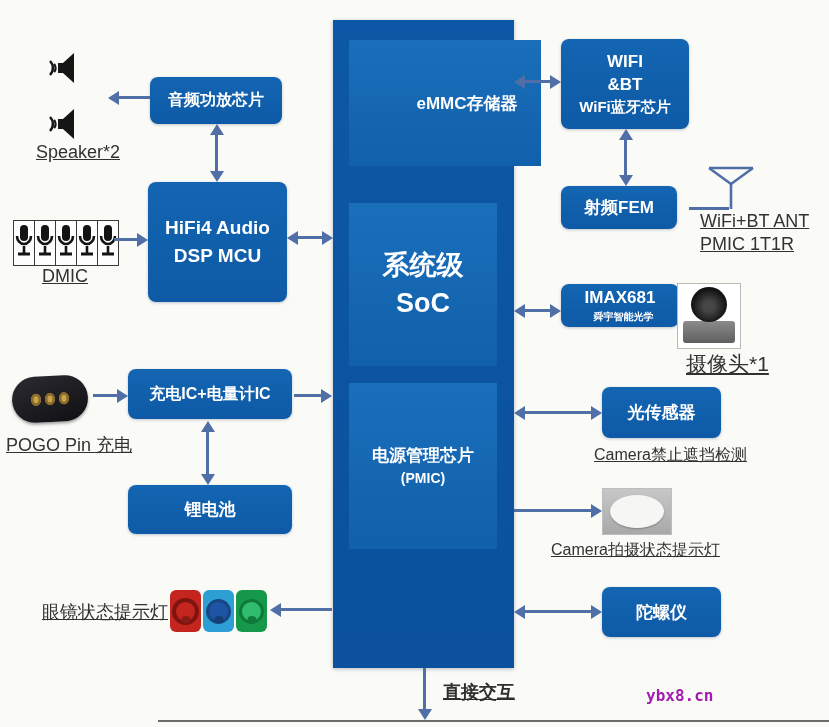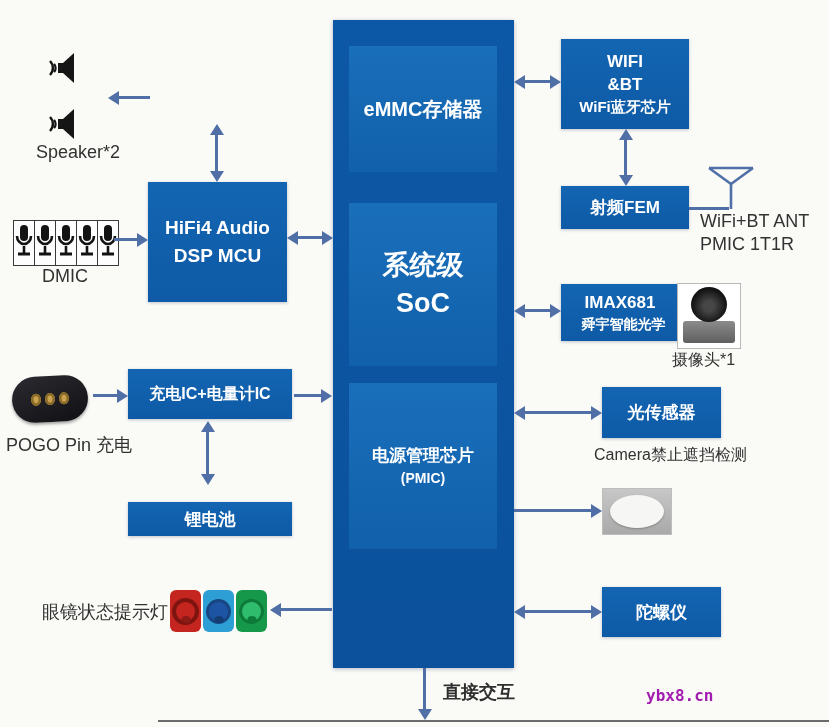--- a/index.html
+++ b/index.html
@@ -8,20 +8,21 @@
     background:#fafaf7;
     font-family:"Liberation Sans","DejaVu Sans",sans-serif;
     overflow:hidden;
   }
   
   .box{
     position:absolute; color:#fff; font-weight:bold; text-align:right;
     display:flex; flex-direction:column; align-items:center; justify-content:center;
     background:linear-gradient(180deg,#1365b2,#0e5aa6);
     box-shadow:0 1px 3px rgba(20,40,80,.25);
+    border-radius:8px;
   }
   .soc-outer{
     position:absolute; left:333px; top:20px; width:181px; height:648px;
     background:linear-gradient(180deg,#0d58a6,#0b519c);
     box-shadow:0 1px 4px rgba(20,40,80,.3);
   }
   .soc-inner{
     position:absolute; left:16px; width:148px;
     background:linear-gradient(180deg,#1a6fba,#1160ab);
     color:#fff; font-weight:bold; text-align:center;
@@ -33,21 +34,21 @@
   .arrow-h.head-l::before{content:""; position:absolute; left:-10px; top:-5.5px;
     border-top:7px solid transparent; border-bottom:7px solid transparent; border-right:11px solid #4f6fa6;}
   .arrow-h.head-r::after{content:""; position:absolute; right:-10px; top:-5.5px;
     border-top:7px solid transparent; border-bottom:7px solid transparent; border-left:11px solid #4f6fa6;}
   .arrow-v{position:absolute; width:3px; background:#4f6fa6;}
   .arrow-v.head-t::before{content:""; position:absolute; top:-10px; left:-5.5px;
     border-left:7px solid transparent; border-right:7px solid transparent; border-bottom:11px solid #4f6fa6;}
   .arrow-v.head-b::after{content:""; position:absolute; bottom:-10px; left:-5.5px;
     border-left:7px solid transparent; border-right:7px solid transparent; border-top:11px solid #4f6fa6;}
   
-  .lbl{position:absolute; color:#323232; font-size:16px; white-space:nowrap;}
+  .lbl{position:absolute; color:#323232; font-size:16px; white-space:nowrap;text-decoration:underline;}
   .lbl.big{font-size:18px;}
   
   .icon{position:absolute;}
   .mic-row{position:absolute; left:14px; top:220px; display:flex;}
   .mic-cell{width:20px; height:44px; border:1px solid #3a3a3a; margin-left:-1px; background:#fdfdfd;
     display:flex; align-items:center; justify-content:center;}
   .pogo{position:absolute; left:12px; top:376px; width:76px; height:46px;
     background:linear-gradient(160deg,#2a2a30,#101014); border-radius:23px;
     transform:rotate(-3deg); display:flex; align-items:center; justify-content:center; gap:4px;
     box-shadow:0 2px 3px rgba(0,0,0,.35);}
@@ -73,21 +74,21 @@
     font-weight:bold; font-size:16px; color:#a21caf;}
   .baseline{position:absolute; left:158px; top:720px; width:671px; height:2px; background:#6b6b6b;}
   svg{display:block;}
 </style>
 </head>
 <body>
 
 <div class="canvas">
 
   <div class="soc-outer">
-    <div class="soc-inner" style="top:26px; height:126px; font-size:20px;">
+    <div class="soc-inner" style="top:20px; height:126px; font-size:17px;padding-left:44px;">
       <span>eMMC存储器</span>
     </div>
     <div class="soc-inner" style="top:183px; height:163px; font-size:27px; line-height:1.4;">
       <span>系统级</span>
       <span>SoC</span>
     </div>
     <div class="soc-inner" style="top:363px; height:166px; font-size:17px; line-height:1.5;">
       <span>电源管理芯片</span>
       <span style="font-size:14px;">(PMIC)</span>
     </div>
@@ -104,20 +105,23 @@
   <span class="icon" style="left:44px; top:103px;">
     <svg width="38" height="42" viewBox="0 0 38 42">
       <path d="M6 14 a10 10 0 0 1 0 14" fill="none" stroke="#151515" stroke-width="2.4"></path>
       <path d="M10 17 a6 6 0 0 1 0 8" fill="none" stroke="#151515" stroke-width="2.4"></path>
       <rect x="14" y="16" width="5" height="10" fill="#151515"></rect>
       <polygon points="19,16 30,6 30,36 19,26" fill="#151515"></polygon>
     </svg>
   </span>
   <span class="lbl big" style="left:36px; top:142px;">Speaker*2</span>
 
+  <div class="box" style="left:150px; top:77px; width:132px; height:47px; font-size:16px;">
+    <span>音频功放芯片</span>
+  </div>
   <div class="arrow-h head-l" style="left:118px; top:96px; width:32px;"></div>
   <div class="arrow-v head-t head-b" style="left:215px; top:134px; height:38px;"></div>
 
   <div class="box" style="left:148px; top:182px; width:139px; height:120px; font-size:19px; line-height:1.45;">
     <span>HiFi4 Audio</span>
     <span>DSP MCU</span>
   </div>
   <div class="arrow-h head-l head-r" style="left:297px; top:236px; width:26px;"></div>
 
   <div class="mic-row">
@@ -172,21 +176,21 @@
   </div>
   <span class="lbl big" style="left:6px; top:433px;">POGO Pin 充电</span>
   <div class="arrow-h head-r" style="left:93px; top:394px; width:25px;"></div>
 
   <div class="box" style="left:128px; top:369px; width:164px; height:50px; font-size:16px;">
     <span>充电IC+电量计IC</span>
   </div>
   <div class="arrow-h head-r" style="left:294px; top:394px; width:28px;"></div>
   <div class="arrow-v head-t head-b" style="left:206px; top:431px; height:44px;"></div>
 
-  <div class="box" style="left:128px; top:485px; width:164px; height:34px; font-size:17px;margin-top:17px;">
+  <div class="box" style="left:128px; top:485px; width:164px; height:49px; font-size:17px;">
     <span>锂电池</span>
   </div>
 
   <span class="lbl big" style="left:42px; top:600px;">眼镜状态提示灯</span>
   <div class="led-strip">
     <div class="led-sq" style="background:#c4251f;">
       <div class="glyph-ring" style="border:4px solid #7e1410;">
           <div class="dot" style="background:#8c1b16;"></div>
         </div>
     </div>
@@ -204,56 +208,57 @@
   <div class="arrow-h head-l" style="left:280px; top:608px; width:52px;"></div>
 
   <div class="box" style="left:561px; top:39px; width:128px; height:90px; font-size:17px; line-height:1.35;">
     <span>WIFI</span>
     <span>&amp;BT</span>
     <span style="font-size:15px;">WiFi蓝牙芯片</span>
   </div>
   <div class="arrow-h head-l head-r" style="left:524px; top:80px; width:27px;"></div>
   <div class="arrow-v head-t head-b" style="left:624px; top:139px; height:37px;"></div>
 
-  <div class="box" style="left:561px; top:186px; width:128px; height:43px; font-size:17px;">
+  <div class="box" style="left:561px; top:186px; width:116px; height:43px; font-size:17px;">
     <span>射频FEM</span>
   </div>
   <div class="hline" style="left:689px; top:207px; width:40px;"></div>
   <span class="icon" style="left:705px; top:164px;">
     <svg width="52" height="46" viewBox="0 0 52 46">
       <line x1="4" y1="4" x2="48" y2="4" stroke="#4f6fa6" stroke-width="2.6"></line>
       <line x1="4" y1="4" x2="26" y2="20" stroke="#4f6fa6" stroke-width="2.6"></line>
       <line x1="48" y1="4" x2="26" y2="20" stroke="#4f6fa6" stroke-width="2.6"></line>
       <line x1="26" y1="20" x2="26" y2="45" stroke="#4f6fa6" stroke-width="2.6"></line>
     </svg>
   </span>
   <span class="lbl big" style="left:700px; top:211px;">WiFi+BT ANT</span>
   <span class="lbl big" style="left:700px; top:234px;">PMIC 1T1R</span>
 
-  <div class="box" style="left:561px; top:284px; width:118px; height:57px; font-size:17px; line-height:1.35;">
+  <div class="box" style="left:561px; top:284px; width:118px; height:43px; font-size:17px; line-height:1.35;">
     <span>IMAX681</span>
-    <span style="font-size:14px;margin-left:7px;">舜宇智能光学</span>
+    <span style="font-size:10px;margin-left:7px;">舜宇智能光学</span>
   </div>
   <div class="arrow-h head-l head-r" style="left:524px; top:309px; width:27px;"></div>
   <div class="cam-photo">
     <div class="cam-body"></div>
     <div class="cam-lens"></div>
   </div>
-  <span class="lbl" style="left:672px; top:350px; font-size:16px;">摄像头*1</span>
+  <span class="lbl" style="left:686px; top:350px; font-size:21px;">摄像头*1</span>
 
   <div class="box" style="left:602px; top:387px; width:119px; height:51px; font-size:17px;font-family:Liberation Serif, serif;">
     <span>光传感器</span>
   </div>
   <div class="arrow-h head-l head-r" style="left:524px; top:411px; width:68px;"></div>
   <span class="lbl" style="left:594px; top:445px;">Camera禁止遮挡检测</span>
 
   <div class="led-photo">
     <div class="led-disc"></div>
   </div>
   <div class="arrow-h head-r" style="left:514px; top:509px; width:78px;"></div>
+  <span class="lbl" style="left:551px; top:540px;">Camera拍摄状态提示灯</span>
 
   <div class="box" style="left:602px; top:587px; width:119px; height:50px; font-size:17px;">
     <span>陀螺仪</span>
   </div>
   <div class="arrow-h head-l head-r" style="left:524px; top:610px; width:68px;"></div>
 
   <div class="arrow-v head-b" style="left:423px; top:668px; height:42px;"></div>
   <span class="lbl" style="left:443px; top:680px; font-size:18px; font-weight:bold; color:#2e2e2e;">直接交互</span>
   <div class="baseline"></div>
   <span class="watermark">ybx8.cn</span>

